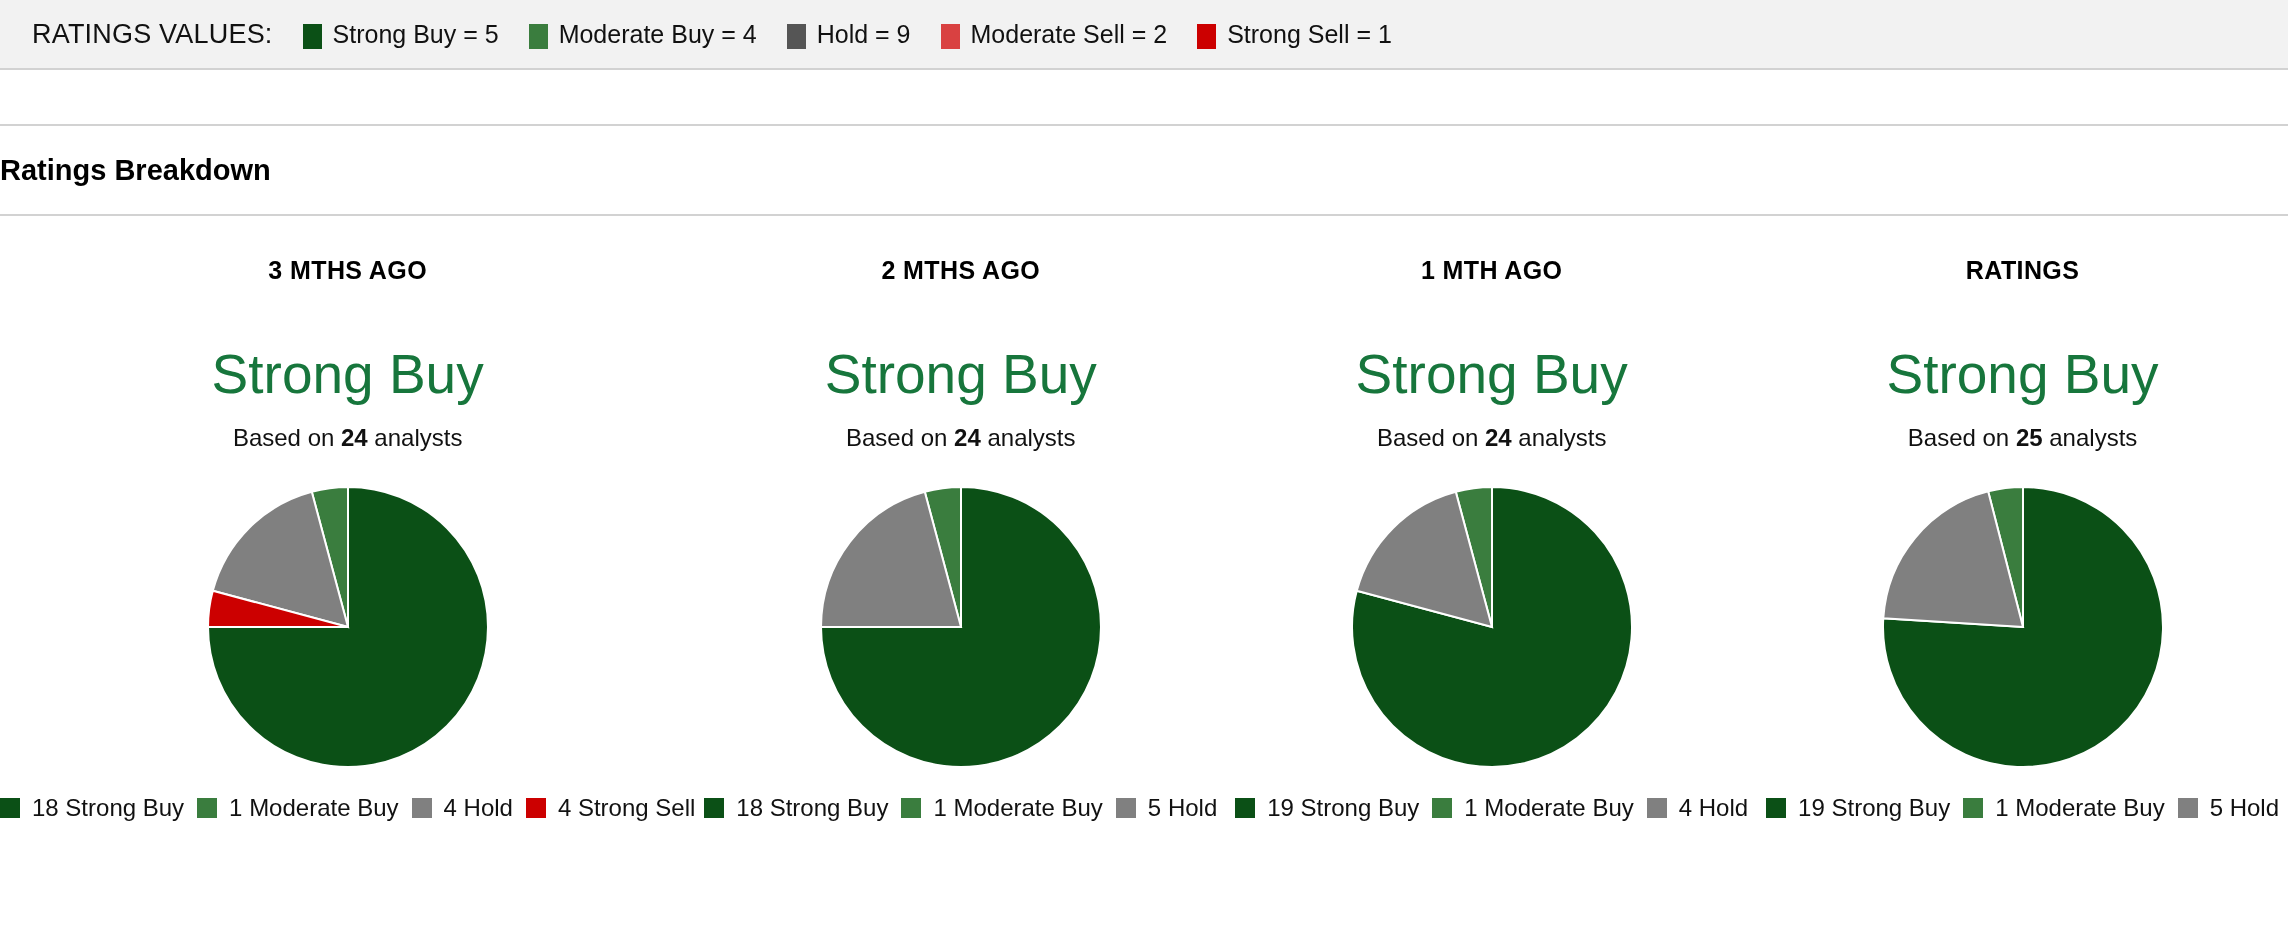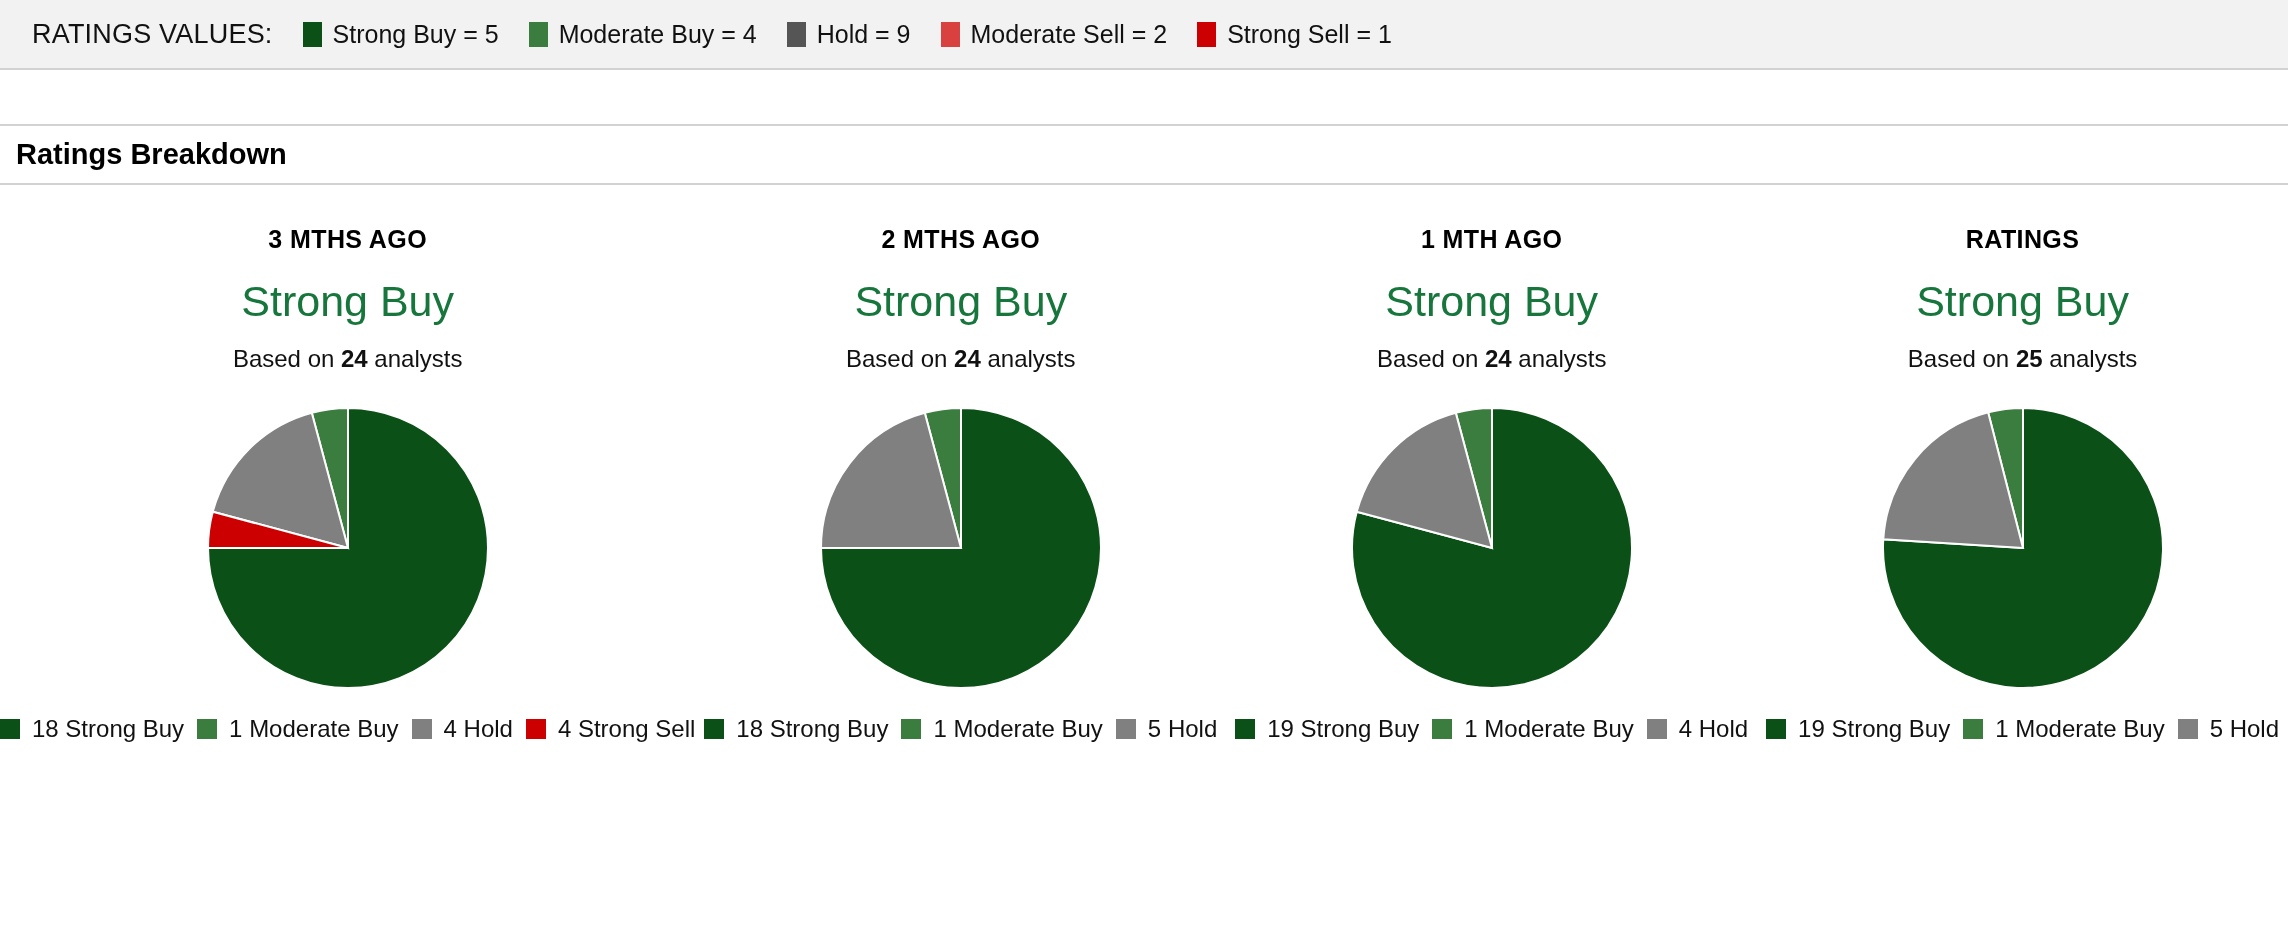--- a/index.html
+++ b/index.html
@@ -23,33 +23,33 @@
     gap: 0px;
   }
   .rv-title {
     font-size: 27px;
     letter-spacing: .2px;
     color: #111;
     margin-right: 30px;
     white-space: nowrap;
   }
   .rv-items { display: flex; align-items: center; gap: 30px; }
-  .rv-item { display: flex; align-items: center; gap: 11px; white-space: nowrap; }
+  .rv-item { display: flex; align-items: flex-end; gap: 11px; white-space: nowrap; }
   .rv-swatch { width: 19px; height: 25px; display: inline-block; flex: none; }
   .rv-label { font-size: 25px; color: #111; }
 
   
   .white-gap { height: 54px; background:#fff; }
   .section-header {
     border-top: 2px solid #d2d2d2;
     border-bottom: 2px solid #d2d2d2;
-    height: 61px;
+    height: 92px;
     display: flex;
     align-items: center;
-    padding: 0 16px;
+    padding: 0 0;
     background: #fff;
   }
   .section-title { font-size: 29px; font-weight: bold; color: #000; }
 
   
   .pies {
     display: grid;
     grid-template-columns: repeat(4, 1fr);
     padding-top: 40px;
   }
@@ -59,25 +59,26 @@
     align-items: center;
   }
   .col-period {
     font-size: 25px;
     font-weight: bold;
     letter-spacing: .4px;
     color: #000;
     margin-bottom: 26px;
   }
   .col-rating {
-    font-size: 43px;
+    font-size: 55px;
     color: #17763c;
     line-height: 1;
     margin-bottom: 22px;
     font-weight: 400;
+    margin-top: 36px;
   }
   .col-basis {
     font-size: 24px;
     color: #111;
     margin-bottom: 30px;
   }
   .col-basis b { font-weight: bold; }
 
   .pie-wrap { width: 290px; height: 290px; position: relative; }
   .pie-wrap svg { display:block; width: 290px; height: 290px; }

